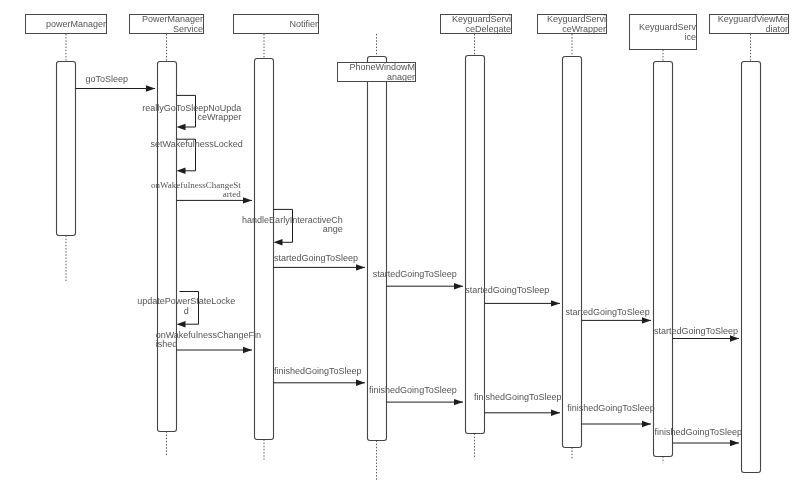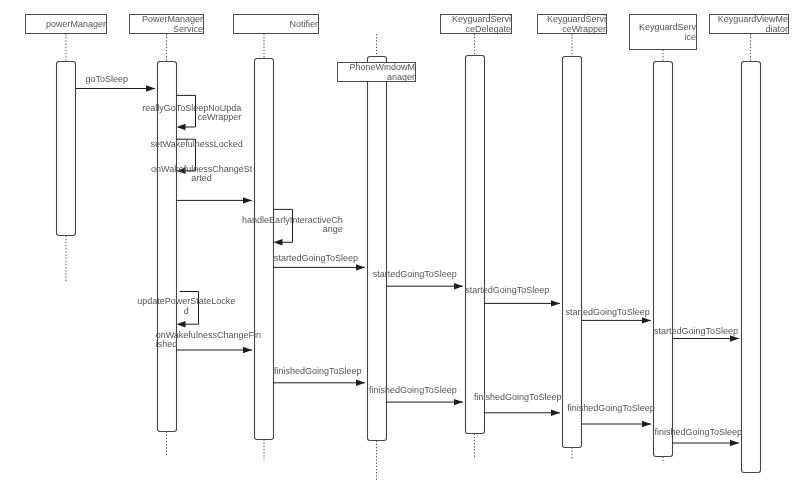--- a/index.html
+++ b/index.html
@@ -151,21 +151,21 @@
     <div class="mlabel" style="left: 85.5px; top: 75.23px; text-align: center;">
       <span>goToSleep</span>
     </div>
     <div class="mlabel" style="left: 142.2px; top: 103.93px; text-align: right;">
       <span>reallyGoToSleepNoUpda</span>
       <span>ceWrapper</span>
     </div>
     <div class="mlabel" style="left: 150.6px; top: 140px; text-align: right;">
       <span>setWakefulnessLocked</span>
     </div>
-    <div class="mlabel" style="left: 151px; top: 165px; text-align: center;">
+    <div class="mlabel" style="left: 151px; top: 181px; text-align: right; font-family: Liberation Serif, serif;">
       <span>onWakefulnessChangeSt</span>
       <span>arted</span>
     </div>
     <div class="mlabel" style="left: 242.1px; top: 215.63px; text-align: right;">
       <span>handleEarlyInteractiveCh</span>
       <span>ange</span>
     </div>
     <div class="mlabel" style="left: 274px; top: 253.93px; text-align: center;">
       <span>startedGoingToSleep</span>
     </div>

